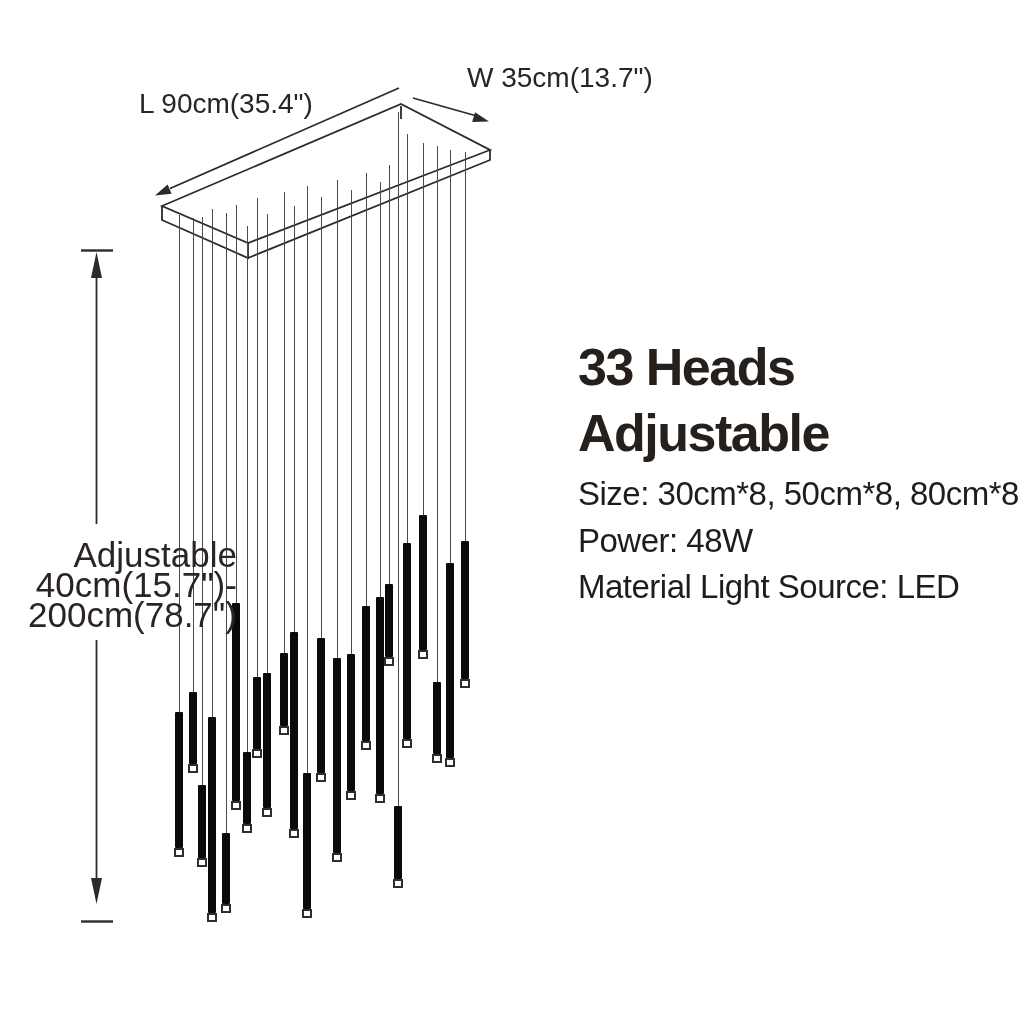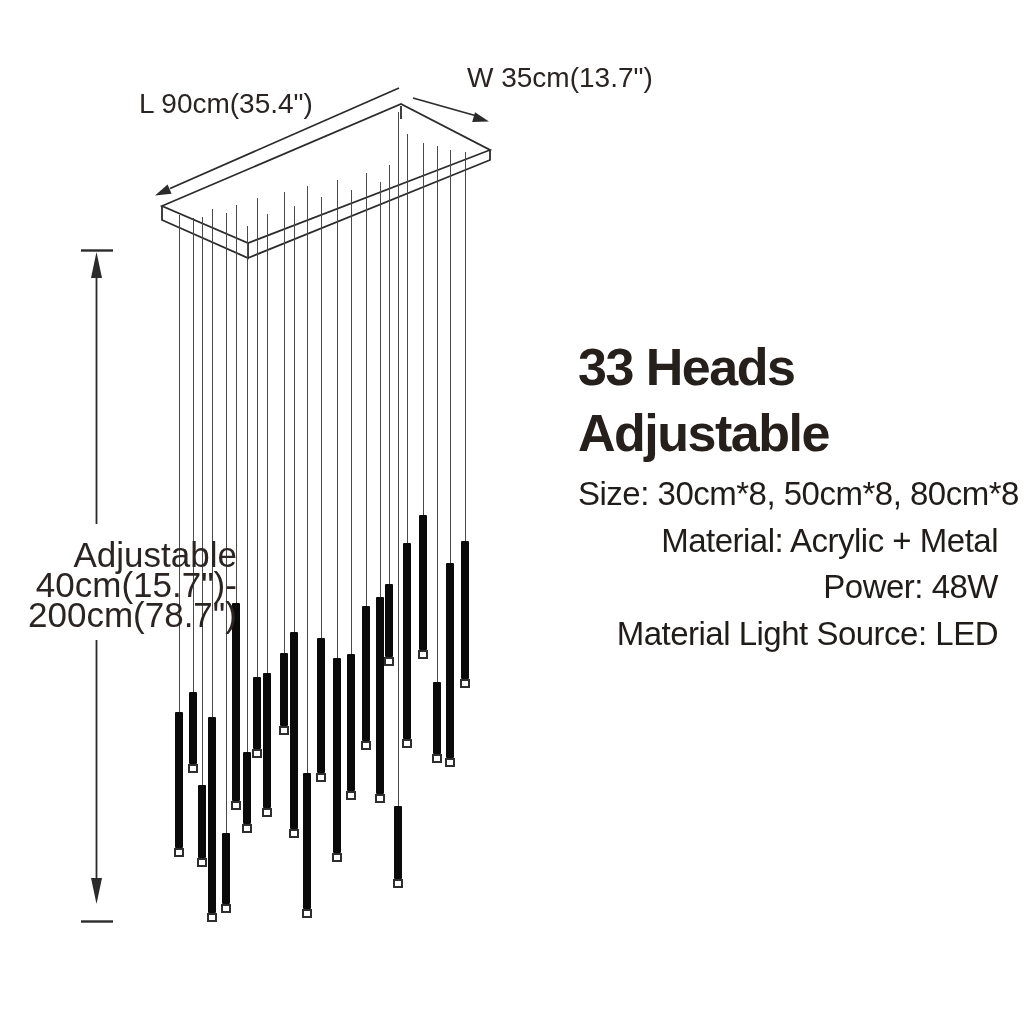--- a/index.html
+++ b/index.html
@@ -14,21 +14,21 @@
   .adj-block{
     position:absolute;left:28px;top:540px;color:#2a2522;font-size:35px;line-height:30px;
     white-space:nowrap;
     text-align:right;
   }
   .spec-panel{position:absolute;left:578px;top:334px;width:420px;}
   .spec-title{
     color:#26201d;font-size:52px;line-height:66px;font-weight:700;letter-spacing:-1.5px;
     white-space:nowrap;
   }
-  .spec-lines{position:absolute;left:0px;top:137px;width:420px;text-align:right;}
+  .spec-lines{position:absolute;left:0px;top:137px;width:420px;}
   .spec-line{
     color:#201c1a;font-size:33px;line-height:46.5px;font-weight:400;letter-spacing:-0.5px;
     white-space:nowrap;
   }
   
   .wire{position:absolute;width:1px;background:#4a4a4a;}
   .tube{position:absolute;width:8px;background:#0a0a0a;border-radius:1px;}
   .tip{
     position:absolute;width:10px;height:9px;background:#fff;border:2px solid #2e2e2e;
     box-sizing:border-box;
@@ -147,19 +147,18 @@
     <div>Adjustable</div>
     <div>40cm(15.7")-</div>
     <div>200cm(78.7")</div>
   </div>
 
   <div class="spec-panel">
     <div class="spec-title">33 Heads</div>
     <div class="spec-title">Adjustable</div>
     <div class="spec-lines">
       <div class="spec-line">Size: 30cm*8, 50cm*8, 80cm*8</div>
-      <div class="spec-line">Material: Acrylic + Metal</div>
       <div class="spec-line">Power: 48W</div>
       <div class="spec-line">Material Light Source: LED</div>
     </div>
   </div>
 
 </div>
 
 </body></html>

